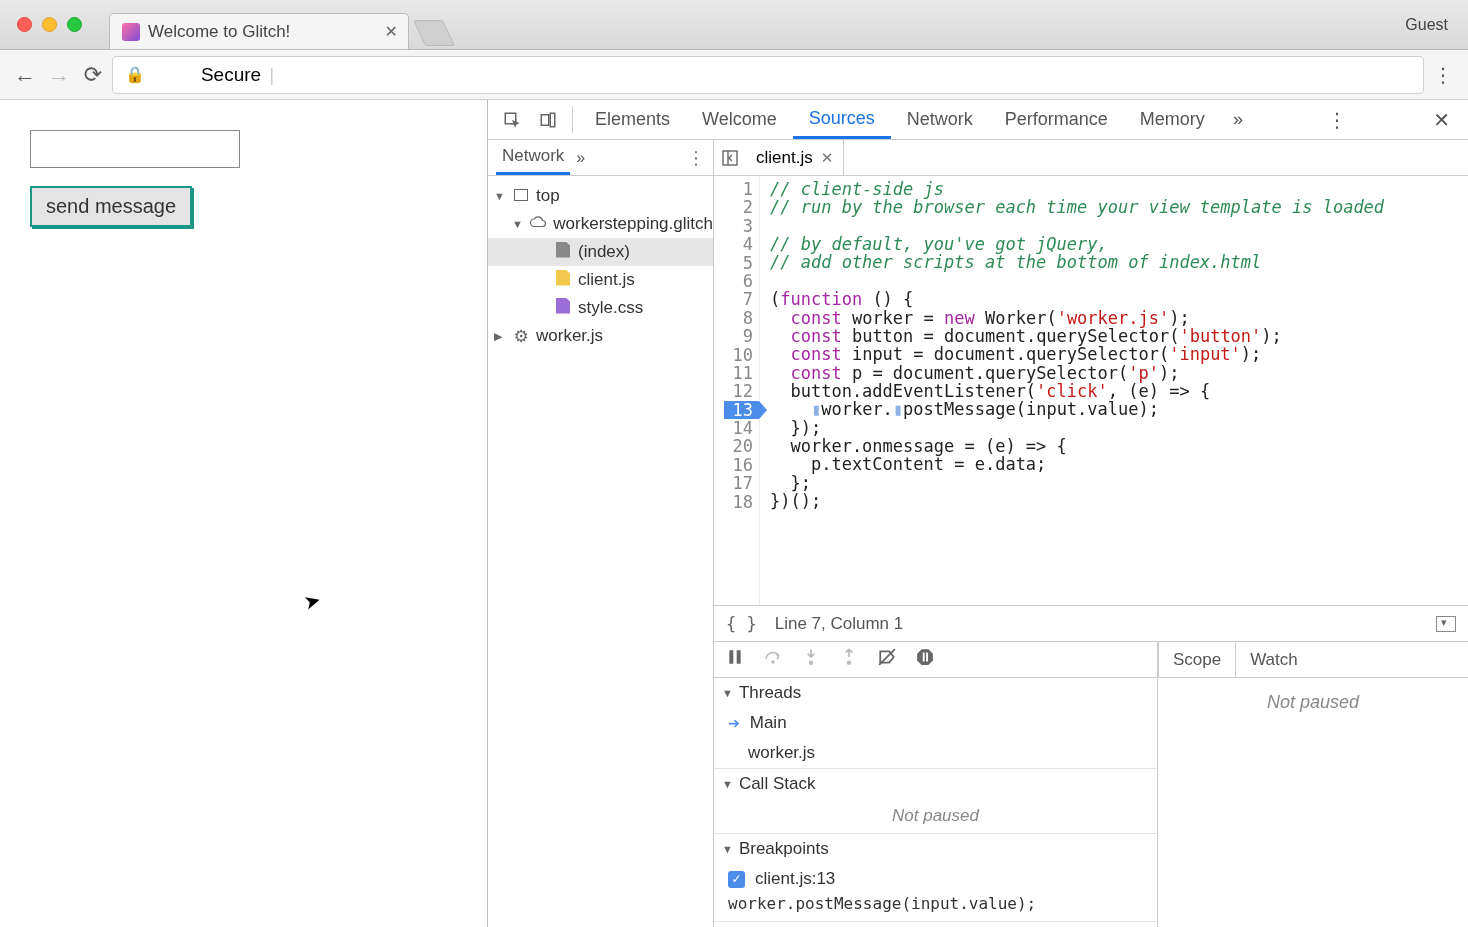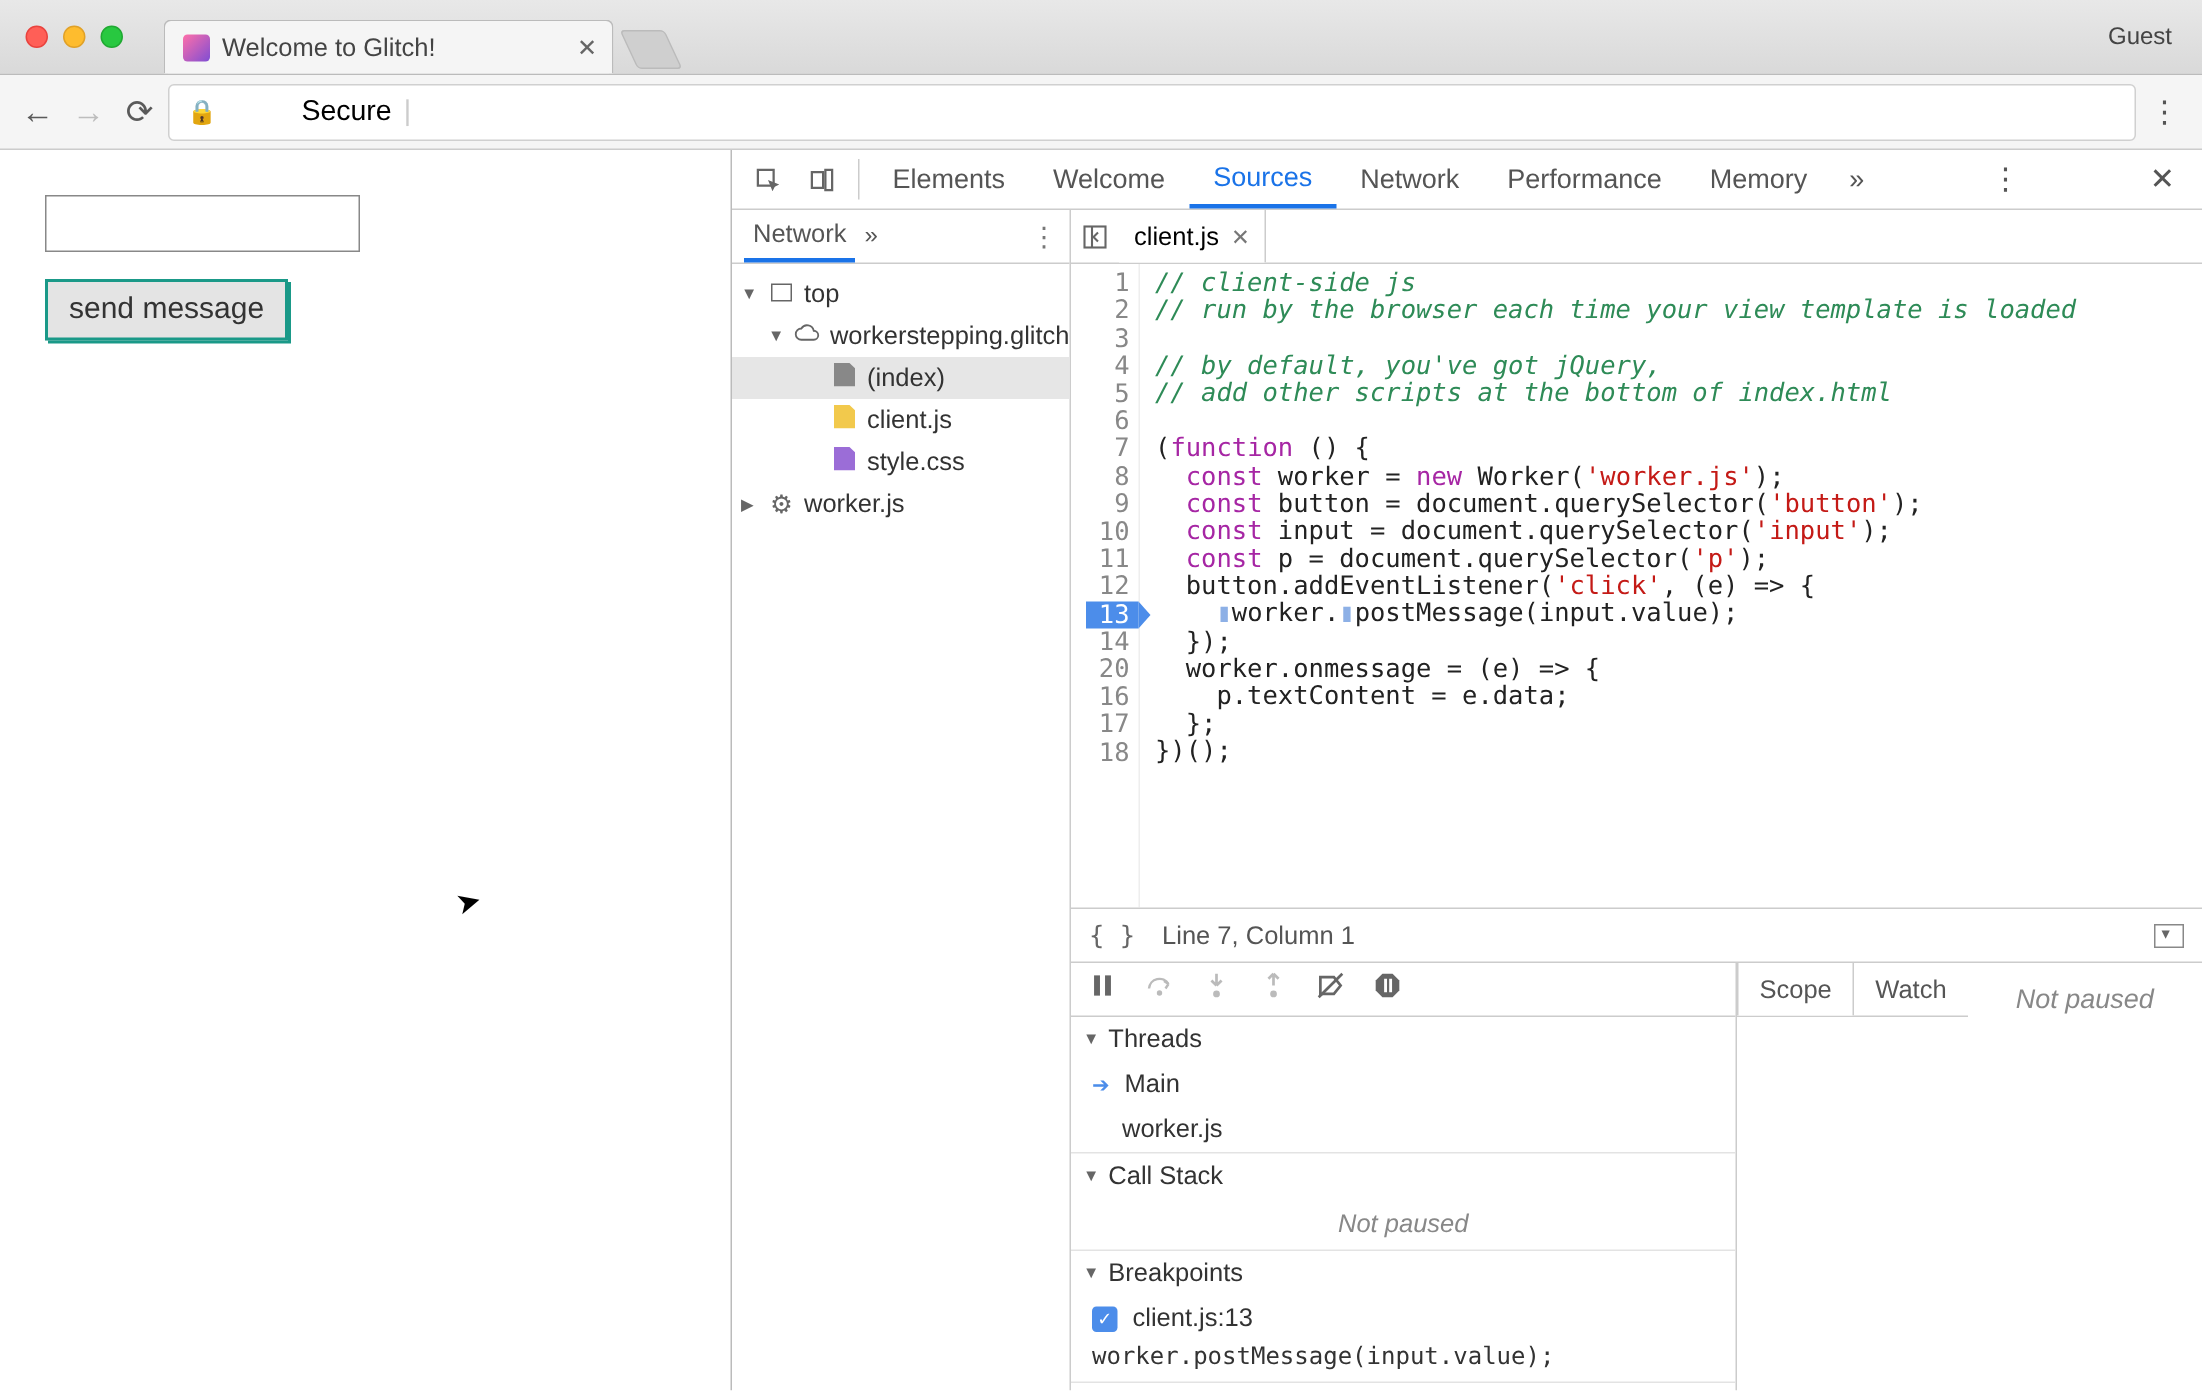--- a/index.html
+++ b/index.html
@@ -109,21 +109,21 @@
 .dbg-section { border-bottom: 1px solid #e3e3e3; }
 .dbg-header { display: flex; align-items: center; height: 30px; padding: 0 8px; gap: 6px; font-size: 17px; color:#333; }
 .dbg-header .tw { font-size: 11px; color: #666; }
 .dbg-row { height: 30px; display: flex; align-items: center; padding: 0 14px; gap: 10px; }
 .dbg-row .arrow-active { color: #4c8dea; font-size: 14px; }
 .dbg-status { height: 34px; display: flex; align-items: center; justify-content: center; color: #888; font-style: italic; }
 .bp-check { width: 17px; height: 17px; background:#4c8dea; border-radius:3px; display:flex; align-items:center; justify-content:center; color:#fff; font-size:12px; }
 .bp-file { color: #333; }
 .bp-code { padding: 0 14px 8px 14px; font-family: Menlo, monospace; font-size: 16px; color: #333; }
 
-.dbg-right { flex: 1; display: flex; flex-direction: row; }
+.dbg-right { flex: 1; display: flex; flex-direction: column; }
 .dbg-right-tabs { height: 36px; border-bottom: 1px solid #ccc; display: flex; align-items: stretch; font-size: 17px; }
 .dbg-right-tab { padding: 0 14px; display: flex; align-items: center; color:#555; }
 .dbg-right-tab.active { background:#fff; border-right:1px solid #ccc; border-left:1px solid #ccc; }
 .dbg-right-body { flex: 1; display:flex; align-items:flex-start; justify-content:center; padding-top: 14px; color:#888; font-style:italic; font-size:18px; }
 </style>
 </head>
 <body>
 
 <div class="browser-chrome">
   <div class="traffic-lights">

